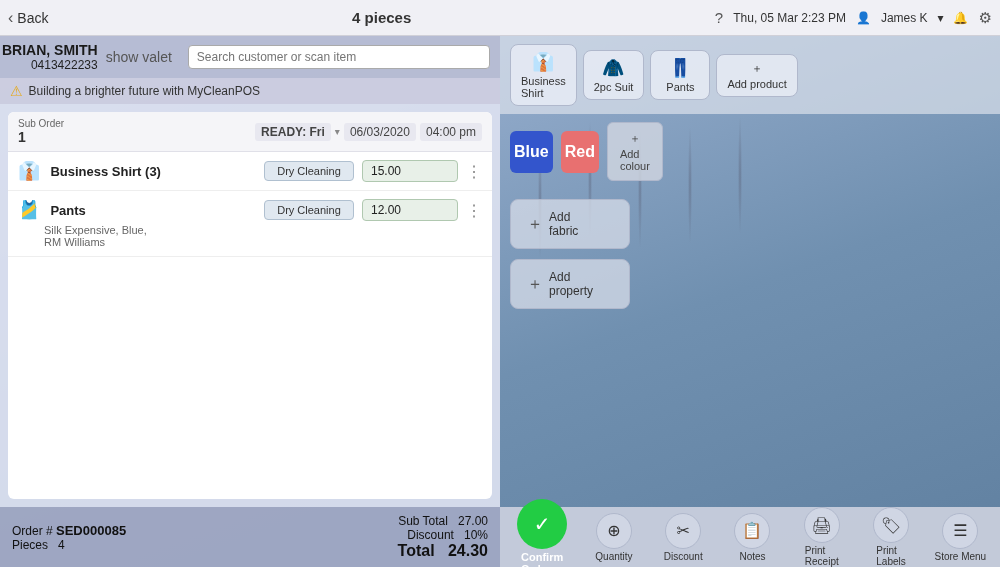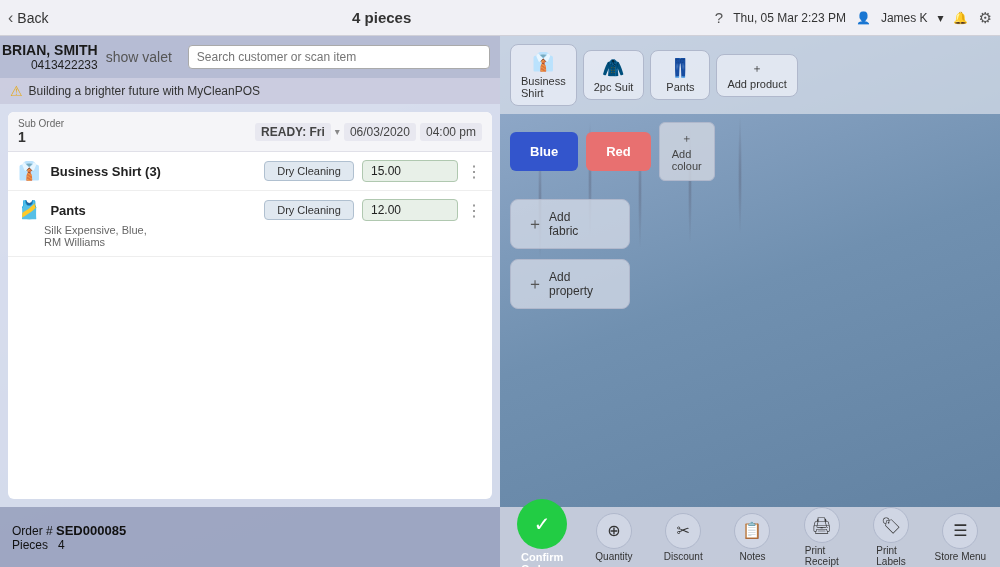--- a/index.html
+++ b/index.html
@@ -324,25 +324,25 @@
     }
 
     
     .colours-row {
       display: flex;
       align-items: center;
       padding: 8px 10px;
       gap: 8px;
     }
     .colour-btn {
-      padding: 12px 20px;
+      padding: 12px 4px;
       border-radius: 6px;
       border: none;
       cursor: pointer;
-      font-size: 13px;
+      font-size: 16px;
       font-weight: 600;
       color: white;
     }
     .colour-btn.blue { background: #3355cc; }
     .colour-btn.red { background: #e87070; }
     .add-colour-btn {
       display: flex;
       flex-direction: column;
       align-items: center;
       background: rgba(210, 215, 225, 0.8);
@@ -521,20 +521,37 @@
     <div>
       <span>Order #</span>
       <span class="order-num">SED000085</span>
     </div>
     <div>
       <span>Pieces</span>
       &nbsp;
       <span>4</span>
     </div>
   </div>
+  <div class="status-right">
+    <div>
+      <span>Sub Total</span>
+      &nbsp;
+      <span>27.00</span>
+    </div>
+    <div>
+      <span>Discount</span>
+      &nbsp;
+      <span>10%</span>
+    </div>
+    <div class="status-total">
+      <span>Total</span>
+      &nbsp;
+      <span>24.30</span>
+    </div>
+  </div>
 </div>
 
 <div class="right-panel">
 
   <div class="quick-items">
     <div class="quick-item-btn">
       <span class="qi-icon">👔</span>
       <span>Business<br>Shirt</span>
     </div>
     <div class="quick-item-btn">

